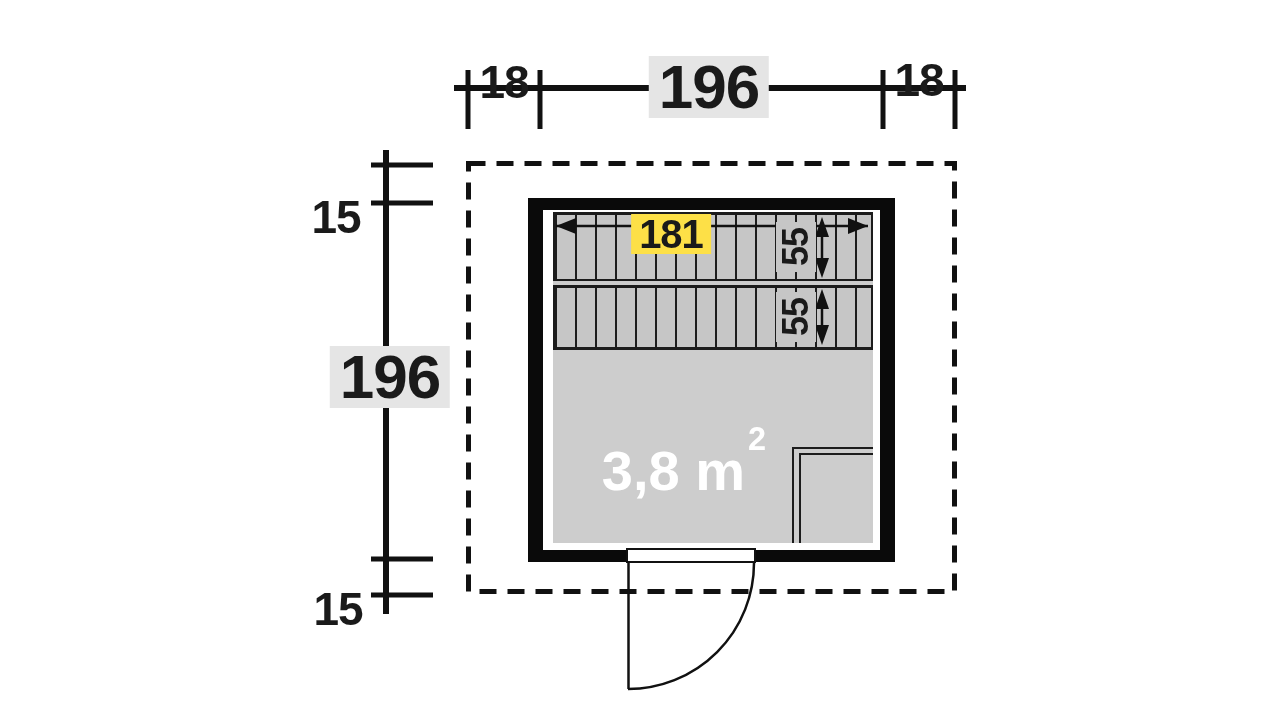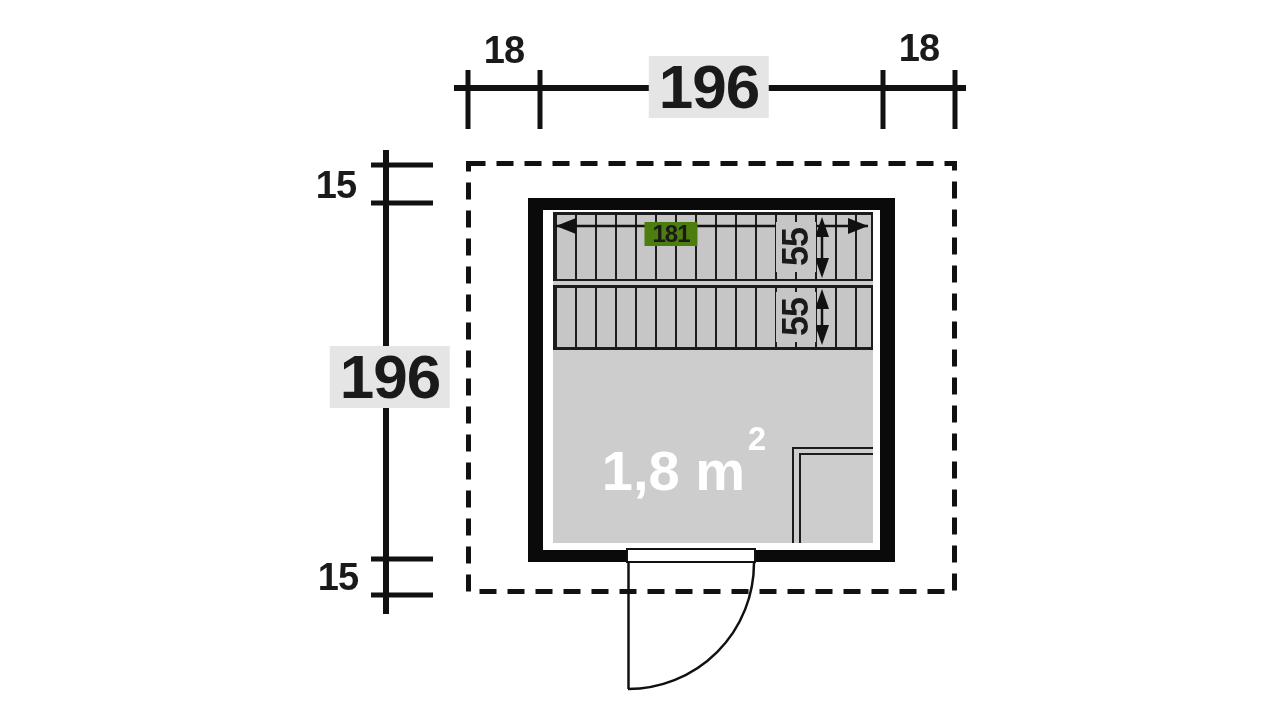--- a/index.html
+++ b/index.html
@@ -23,22 +23,22 @@
   .corner-outer{left:792px;top:447px;width:81px;height:96px;}
   .corner-inner{left:799px;top:453px;width:74px;height:90px;}
   
   svg.overlay{left:0;top:0;z-index:3;}
   
   .lbl{
     position:absolute;z-index:4;transform:translate(-50%,-50%);
     white-space:nowrap;line-height:1;letter-spacing:-1px;
   }
   .dim-big{font-size:62px;background:#e5e5e5;padding:0 10px;}
-  .dim-med{font-size:38px;}
-  .dim-small{font-size:24px;background:#4d7c0f;padding:0 8px;}
+  .dim-med{font-size:46px;margin-top:32px;}
+  .dim-small{font-size:40px;background:#fde047;padding:0 8px;}
   .dim-rot{font-size:36px;background:#c6c6c6;padding:2px 6px;transform:translate(-50%,-50%) rotate(-90deg);}
   .area-lbl{font-size:56px;color:#ffffff;letter-spacing:0;}
   .area-lbl sup{font-size:58%;position:relative;top:-0.62em;margin-left:3px;}
 </style>
 </head>
 <body>
 
 <div class="canvas">
 
   <div class="abs wall-outer"></div>
@@ -100,16 +100,16 @@
 
   <div class="lbl dim-med" style="left:336px;top:185px;">15</div>
   <div class="lbl dim-big" style="left:390px;top:377px;">196</div>
   <div class="lbl dim-med" style="left:338px;top:577px;">15</div>
 
   <div class="lbl dim-small" style="left:671px;top:234px;">181</div>
   <div class="lbl dim-rot" style="left:796px;top:247px;">55</div>
   <div class="lbl dim-rot" style="left:796px;top:317px;">55</div>
 
   <div class="lbl area-lbl" style="left:684px;top:471px;">
-    <span>1,8 m</span><sup>2</sup>
+    <span>3,8 m</span><sup>2</sup>
   </div>
 
 </div>
 
 </body></html>

